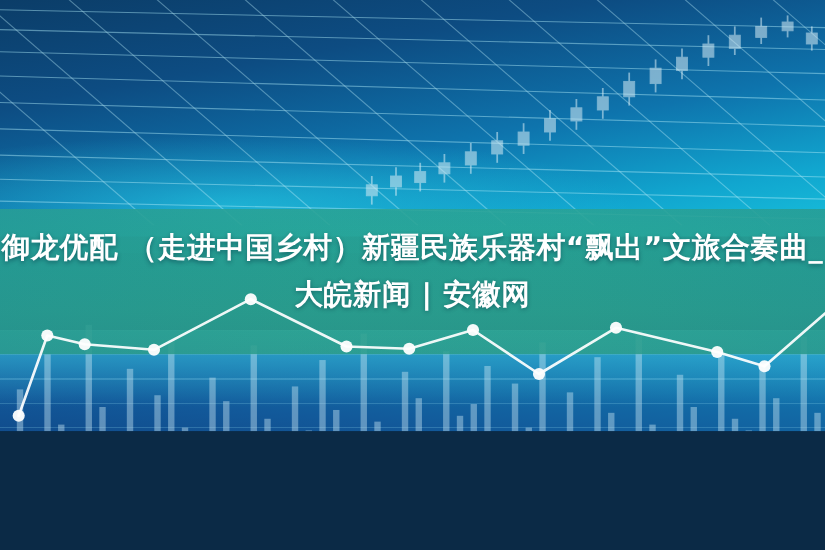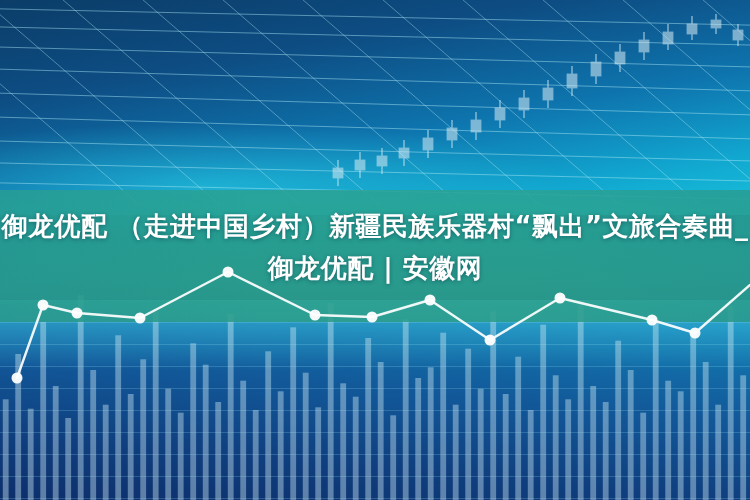--- a/index.html
+++ b/index.html
@@ -3,21 +3,21 @@
 <meta charset="utf-8">
 <style>
   html, body {
     margin: 0;
     padding: 0;
     background: #0b2a46;
   }
   .banner {
     position: relative;
     width: 750px;
-    height: 500px;
+    height: 392px;
     overflow: hidden;
     font-family: "Liberation Sans", "DejaVu Sans", sans-serif;
     background: #0e4f7e;
   }
 
   
   .sky {
     position: absolute;
     left: 0; top: 0;
     width: 750px; height: 215px;
@@ -288,16 +288,16 @@
           <circle cx="490" cy="340" r="5.5"></circle>
           <circle cx="560" cy="298" r="5.5"></circle>
           <circle cx="652" cy="320" r="5.5"></circle>
           <circle cx="695" cy="333" r="5.5"></circle>
         </g>
     </svg>
   </div>
 
   <div class="headline">
     <span class="line1">御龙优配 （走进中国乡村）新疆民族乐器村“飘出”文旅合奏曲_</span>
-    <span class="line2">御龙优配 | 安徽网</span>
+    <span class="line2">大皖新闻 | 安徽网</span>
   </div>
 
 </div>
 
 </body></html>

